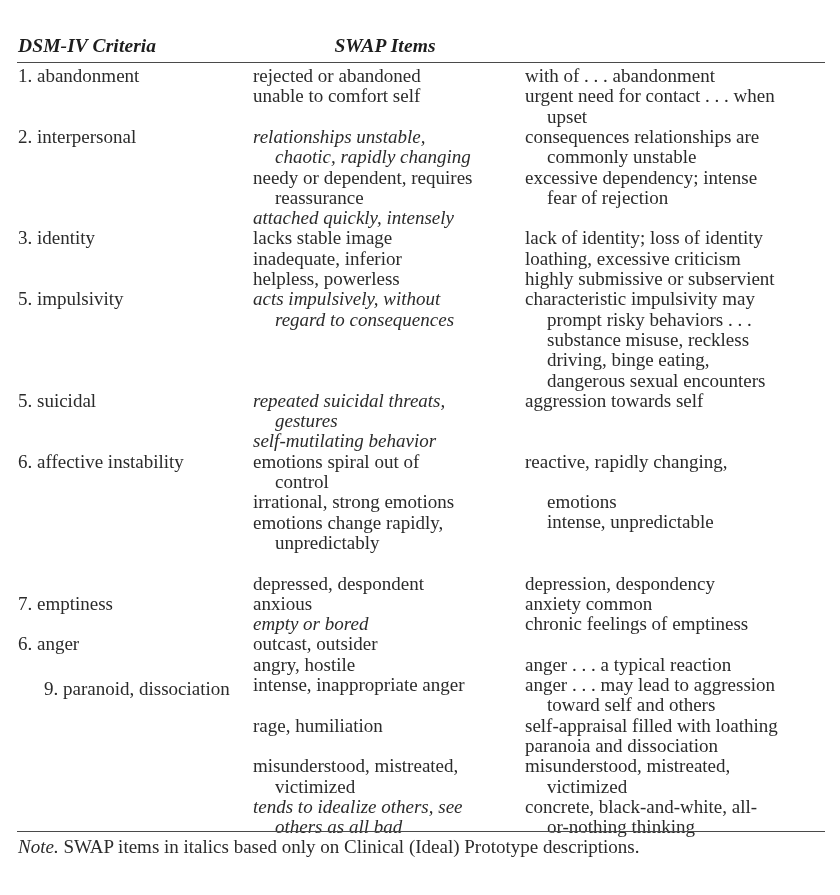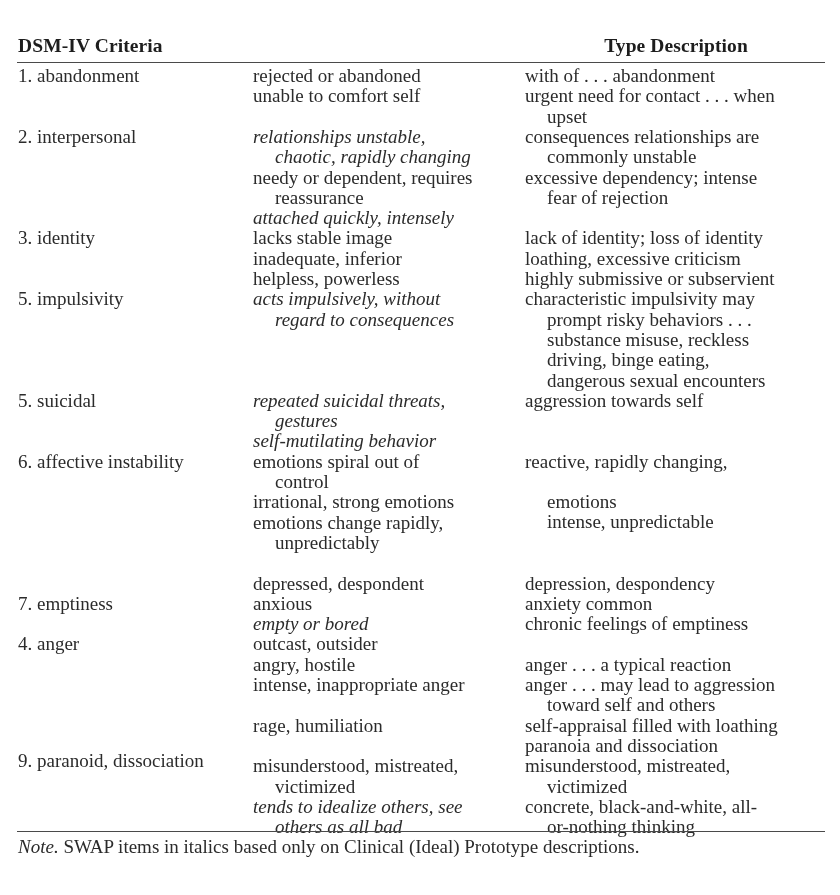--- a/index.html
+++ b/index.html
@@ -22,20 +22,21 @@
     box-sizing: border-box;
   }
 
   
   .header-row {
     position: absolute;
     left: 0;
     top: 36px;
     width: 840px;
     height: 22px;
+    font-style: italic;
   }
   .hdr {
     position: absolute;
     font-weight: bold;
     font-size: 19.5px;
     line-height: 20px;
     letter-spacing: 0.1px;
     white-space: nowrap;
     color: #1d1d1d;
   }
@@ -96,36 +97,36 @@
   }
   .note .note-lbl { font-style: italic; }
 </style>
 </head>
 <body>
 
 <div class="table-wrap">
 
   <div class="header-row">
     <div class="hdr hdr-crit">DSM-IV Criteria</div>
-    <div class="hdr hdr-type">Type Description</div>
+    <div class="hdr hdr-swap">SWAP Items</div>
   </div>
 
   <div class="rule rule-head"></div>
 
   <div class="body-area">
     <div class="col col-criteria" id="col-criteria">
         <div class="ln" style="top: 0px;">1. abandonment</div>
         <div class="ln" style="top: 60.9px;">2. interpersonal</div>
         <div class="ln" style="top: 162.4px;">3. identity</div>
         <div class="ln" style="top: 223.3px;">5. impulsivity</div>
         <div class="ln" style="top: 324.8px;">5. suicidal</div>
         <div class="ln" style="top: 385.7px;">6. affective instability</div>
         <div class="ln" style="top: 527.8px;">7. emptiness</div>
-        <div class="ln" style="top: 568.4px;">4. anger</div>
-        <div class="ln" style="top: 685px;">9. paranoid, dissociation</div>
+        <div class="ln" style="top: 568.4px;">6. anger</div>
+        <div class="ln" style="top: 613px; margin-left: 26px;">9. paranoid, dissociation</div>
       </div>
     <div class="col col-swap" id="col-swap">
         <div class="ln" style="top: 0px;">rejected or abandoned</div>
         <div class="ln" style="top: 20.3px;">unable to comfort self</div>
         <div class="ln ital" style="top: 60.9px;">relationships unstable,</div>
         <div class="ln ital indent" style="top: 81.2px;">chaotic, rapidly changing</div>
         <div class="ln" style="top: 101.5px;">needy or dependent, requires</div>
         <div class="ln indent" style="top: 121.8px;">reassurance</div>
         <div class="ln ital" style="top: 142.1px;">attached quickly, intensely</div>
         <div class="ln" style="top: 162.4px;">lacks stable image</div>

